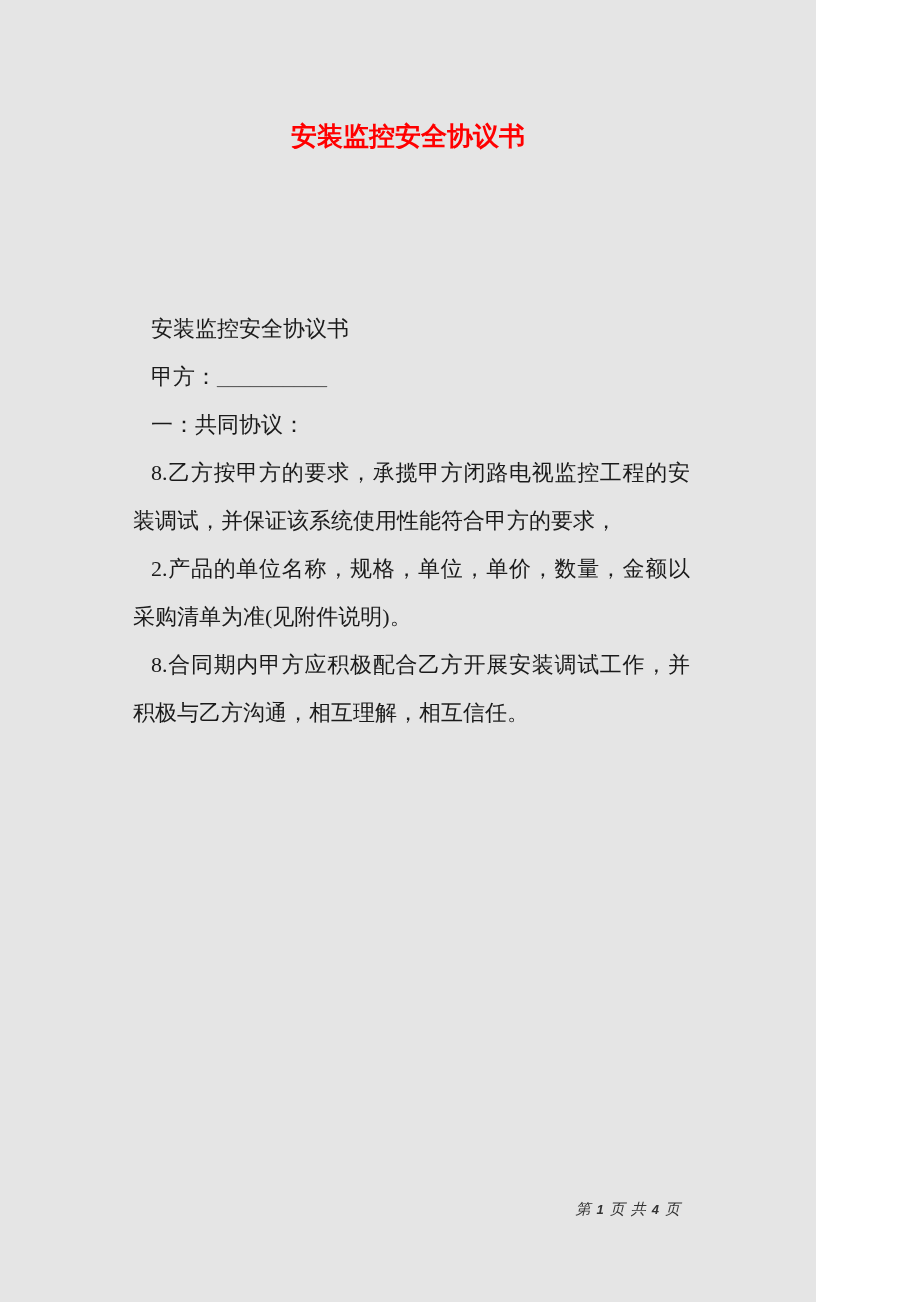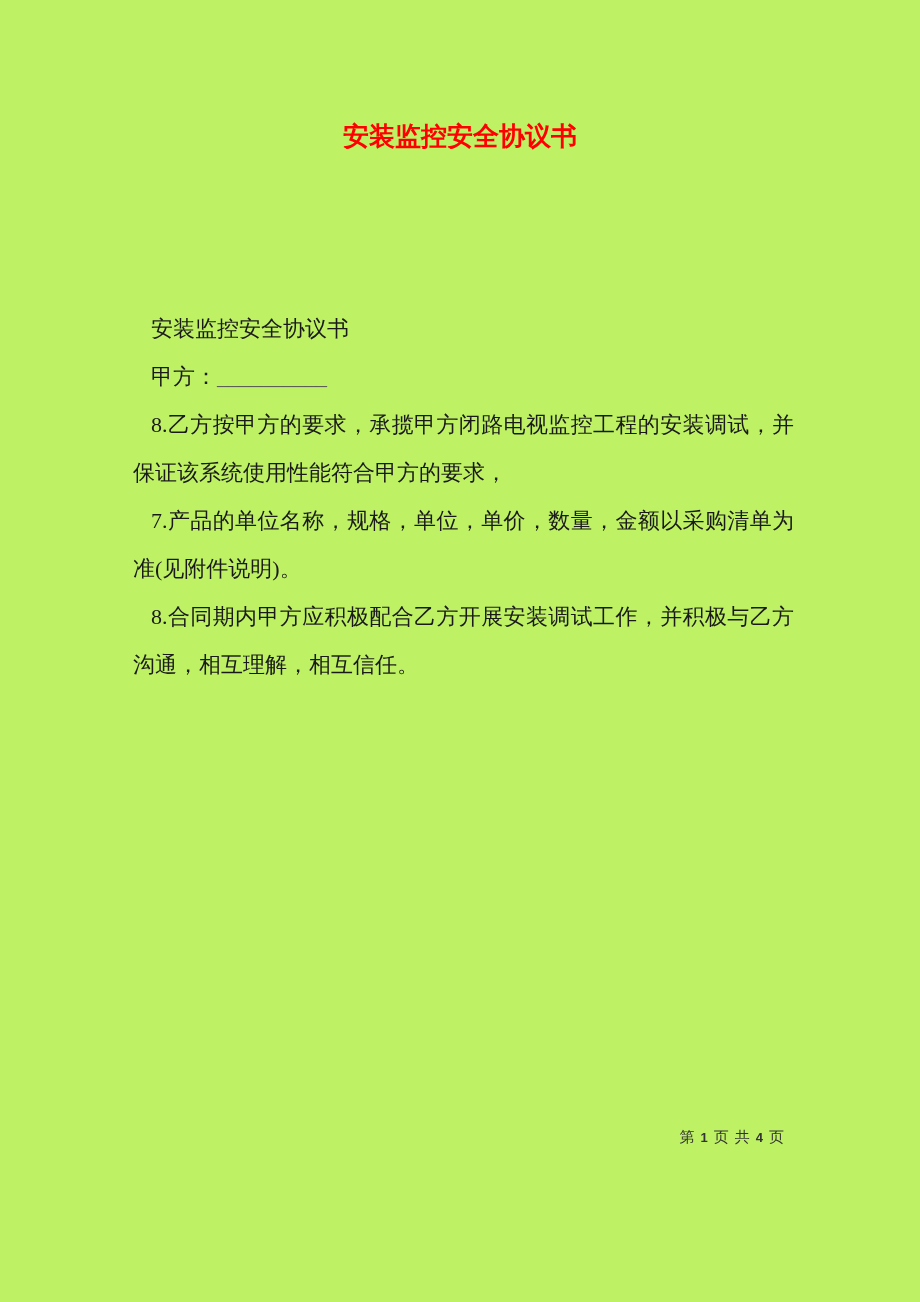--- a/index.html
+++ b/index.html
@@ -2,23 +2,23 @@
 <html><head>
 <meta charset="utf-8">
 <style>
   html, body {
     margin: 0;
     padding: 0;
     background: #ffffff;
   }
   .page {
     position: relative;
-    width: 920px;
+    width: 816px;
     height: 1302px;
-    background: #bef264;
+    background: #e5e5e5;
     color: #1a1a1a;
     font-family: "Liberation Serif", "DejaVu Serif", serif;
     overflow: hidden;
   }
   .doc-title {
     margin: 0;
     padding-top: 120px;
     text-align: center;
     font-size: 26px;
     line-height: 34px;
@@ -36,25 +36,26 @@
     text-indent: 18px;
   }
   .blank {
     letter-spacing: 0;
     color: #555555;
     white-space: nowrap;
     font-family: Liberation Serif, serif;
   }
   .footer {
     position: absolute;
-    top: 1128px;
+    top: 1200px;
     right: 136px;
     font-size: 15px;
     color: #333333;
     white-space: nowrap;
+    font-style: italic;
   }
   .footer span { margin-left: 6px; }
   .footer span:first-child { margin-left: 0; }
   .footer .num {
     font-family: "Liberation Sans", "DejaVu Sans", sans-serif;
     font-weight: bold;
     font-size: 13px;
   }
 </style>
 </head>
@@ -64,24 +65,25 @@
 
   <h1 class="doc-title" style="color: rgb(255, 0, 0);">安装监控安全协议书</h1>
 
   <div class="doc-body">
 
     <p>安装监控安全协议书</p>
 
     <p><span>甲方：</span><span class="blank">__________</span></p>
 
 
+    <p>一：共同协议：</p>
 
     <p class="clause">8.乙方按甲方的要求，承揽甲方闭路电视监控工程的安装调试，并保证该系统使用性能符合甲方的要求，</p>
 
-    <p class="clause">7.产品的单位名称，规格，单位，单价，数量，金额以采购清单为准(见附件说明)。</p>
+    <p class="clause">2.产品的单位名称，规格，单位，单价，数量，金额以采购清单为准(见附件说明)。</p>
 
 
 
 
     <p class="clause">8.合同期内甲方应积极配合乙方开展安装调试工作，并积极与乙方沟通，相互理解，相互信任。</p>
 
   </div>
 
   <div class="footer"><span>第</span><span class="num">1</span><span>页</span><span>共</span><span class="num">4</span><span>页</span></div>
 

